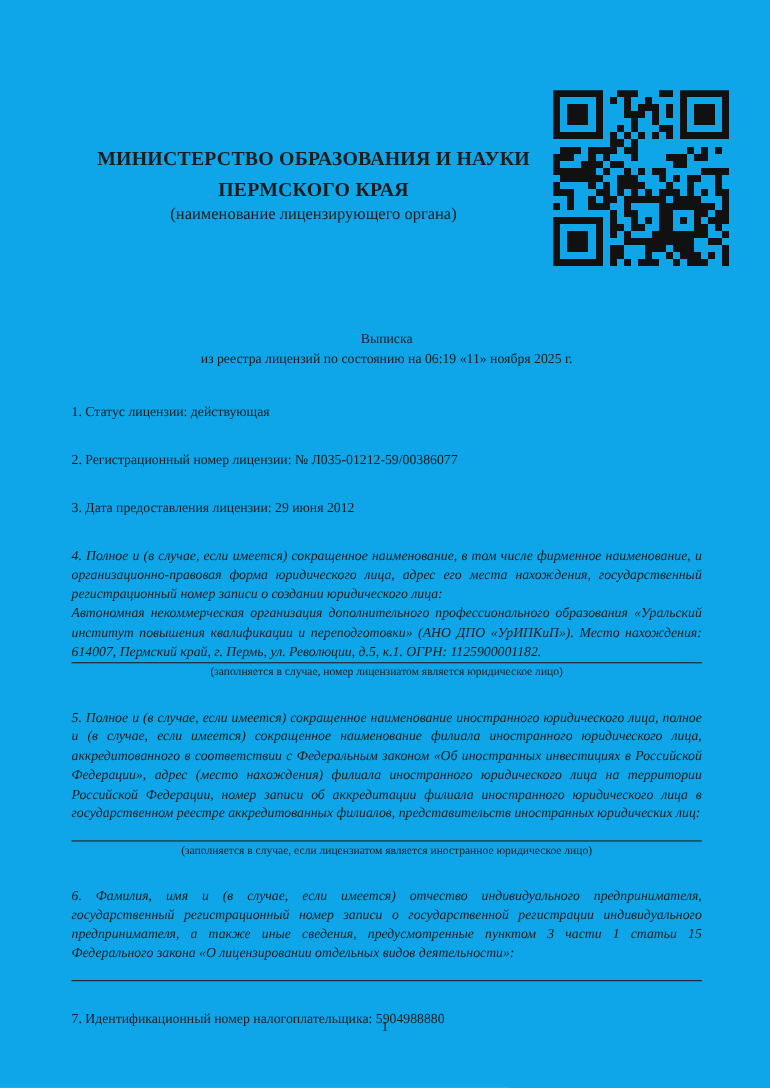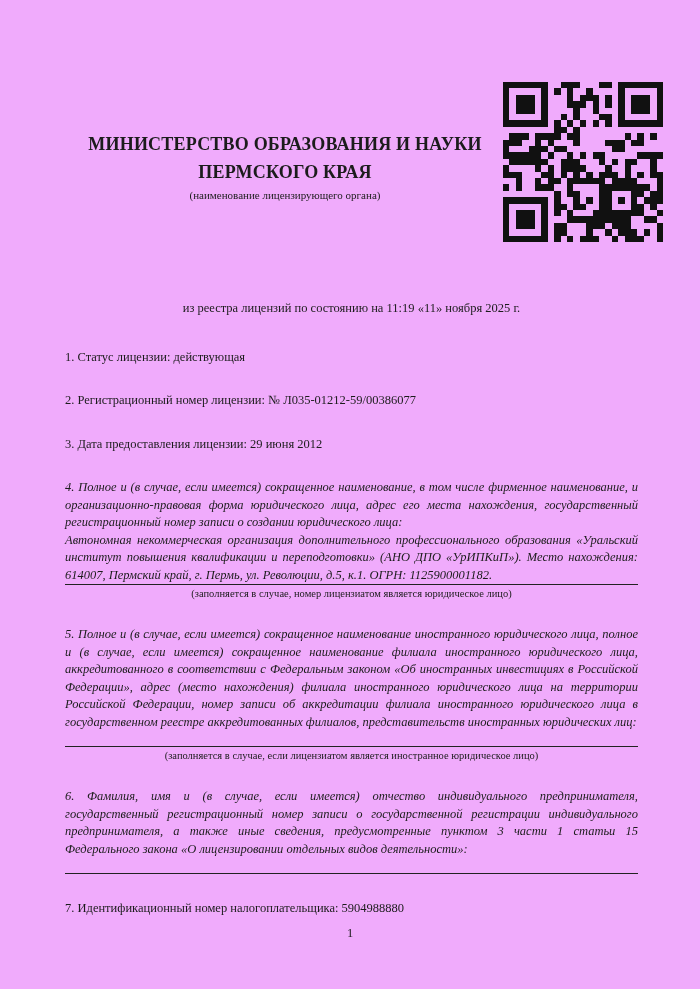--- a/index.html
+++ b/index.html
@@ -1,30 +1,30 @@
 <!DOCTYPE html>
 <html><head>
 <meta charset="utf-8">
 <style>
   html, body { margin: 0; padding: 0; background: #ffffff; }
   .page {
     position: relative;
     width: 700px; height: 989px;
-    background: #f0abfc;
+    background: #0ea5e9;
     color: #1c1c1c;
     font-family: "Liberation Serif", "DejaVu Serif", serif;
     overflow: hidden;
   }
   .ministry {
     position: absolute;
     top: 130px; left: 65px; width: 440px;
     text-align: center;
   }
   .ministry-name { font-weight: bold; font-size: 18px; line-height: 28px; letter-spacing: 0.2px; }
-  .ministry-caption { font-size: 11px; line-height: 13px; margin-top: 3px; }
+  .ministry-caption { font-size: 15px; line-height: 13px; margin-top: 3px; }
   .qr {
     position: absolute;
     top: 82px; left: 503px;
     width: 160px; height: 160px;
     fill: #111111;
     shape-rendering: crispEdges;
   }
   .main {
     position: absolute;
     top: 300px; left: 65px; width: 573px;
@@ -383,21 +383,22 @@
         <rect x="19" y="24" width="1" height="1"></rect>
         <rect x="20" y="24" width="1" height="1"></rect>
         <rect x="21" y="24" width="1" height="1"></rect>
         <rect x="24" y="24" width="1" height="1"></rect>
       </svg>
   </div>
 
   <div class="main">
 
     <div class="doc-title-block">
-      <div>из реестра лицензий по состоянию на 11:19 «11» ноября 2025 г.</div>
+      <div>Выписка</div>
+      <div>из реестра лицензий по состоянию на 06:19 «11» ноября 2025 г.</div>
     </div>
 
     <div class="item item-first">
       <div>1. Статус лицензии: действующая</div>
     </div>
 
     <div class="item">
       <div>2. Регистрационный номер лицензии: № Л035-01212-59/00386077</div>
     </div>
 

